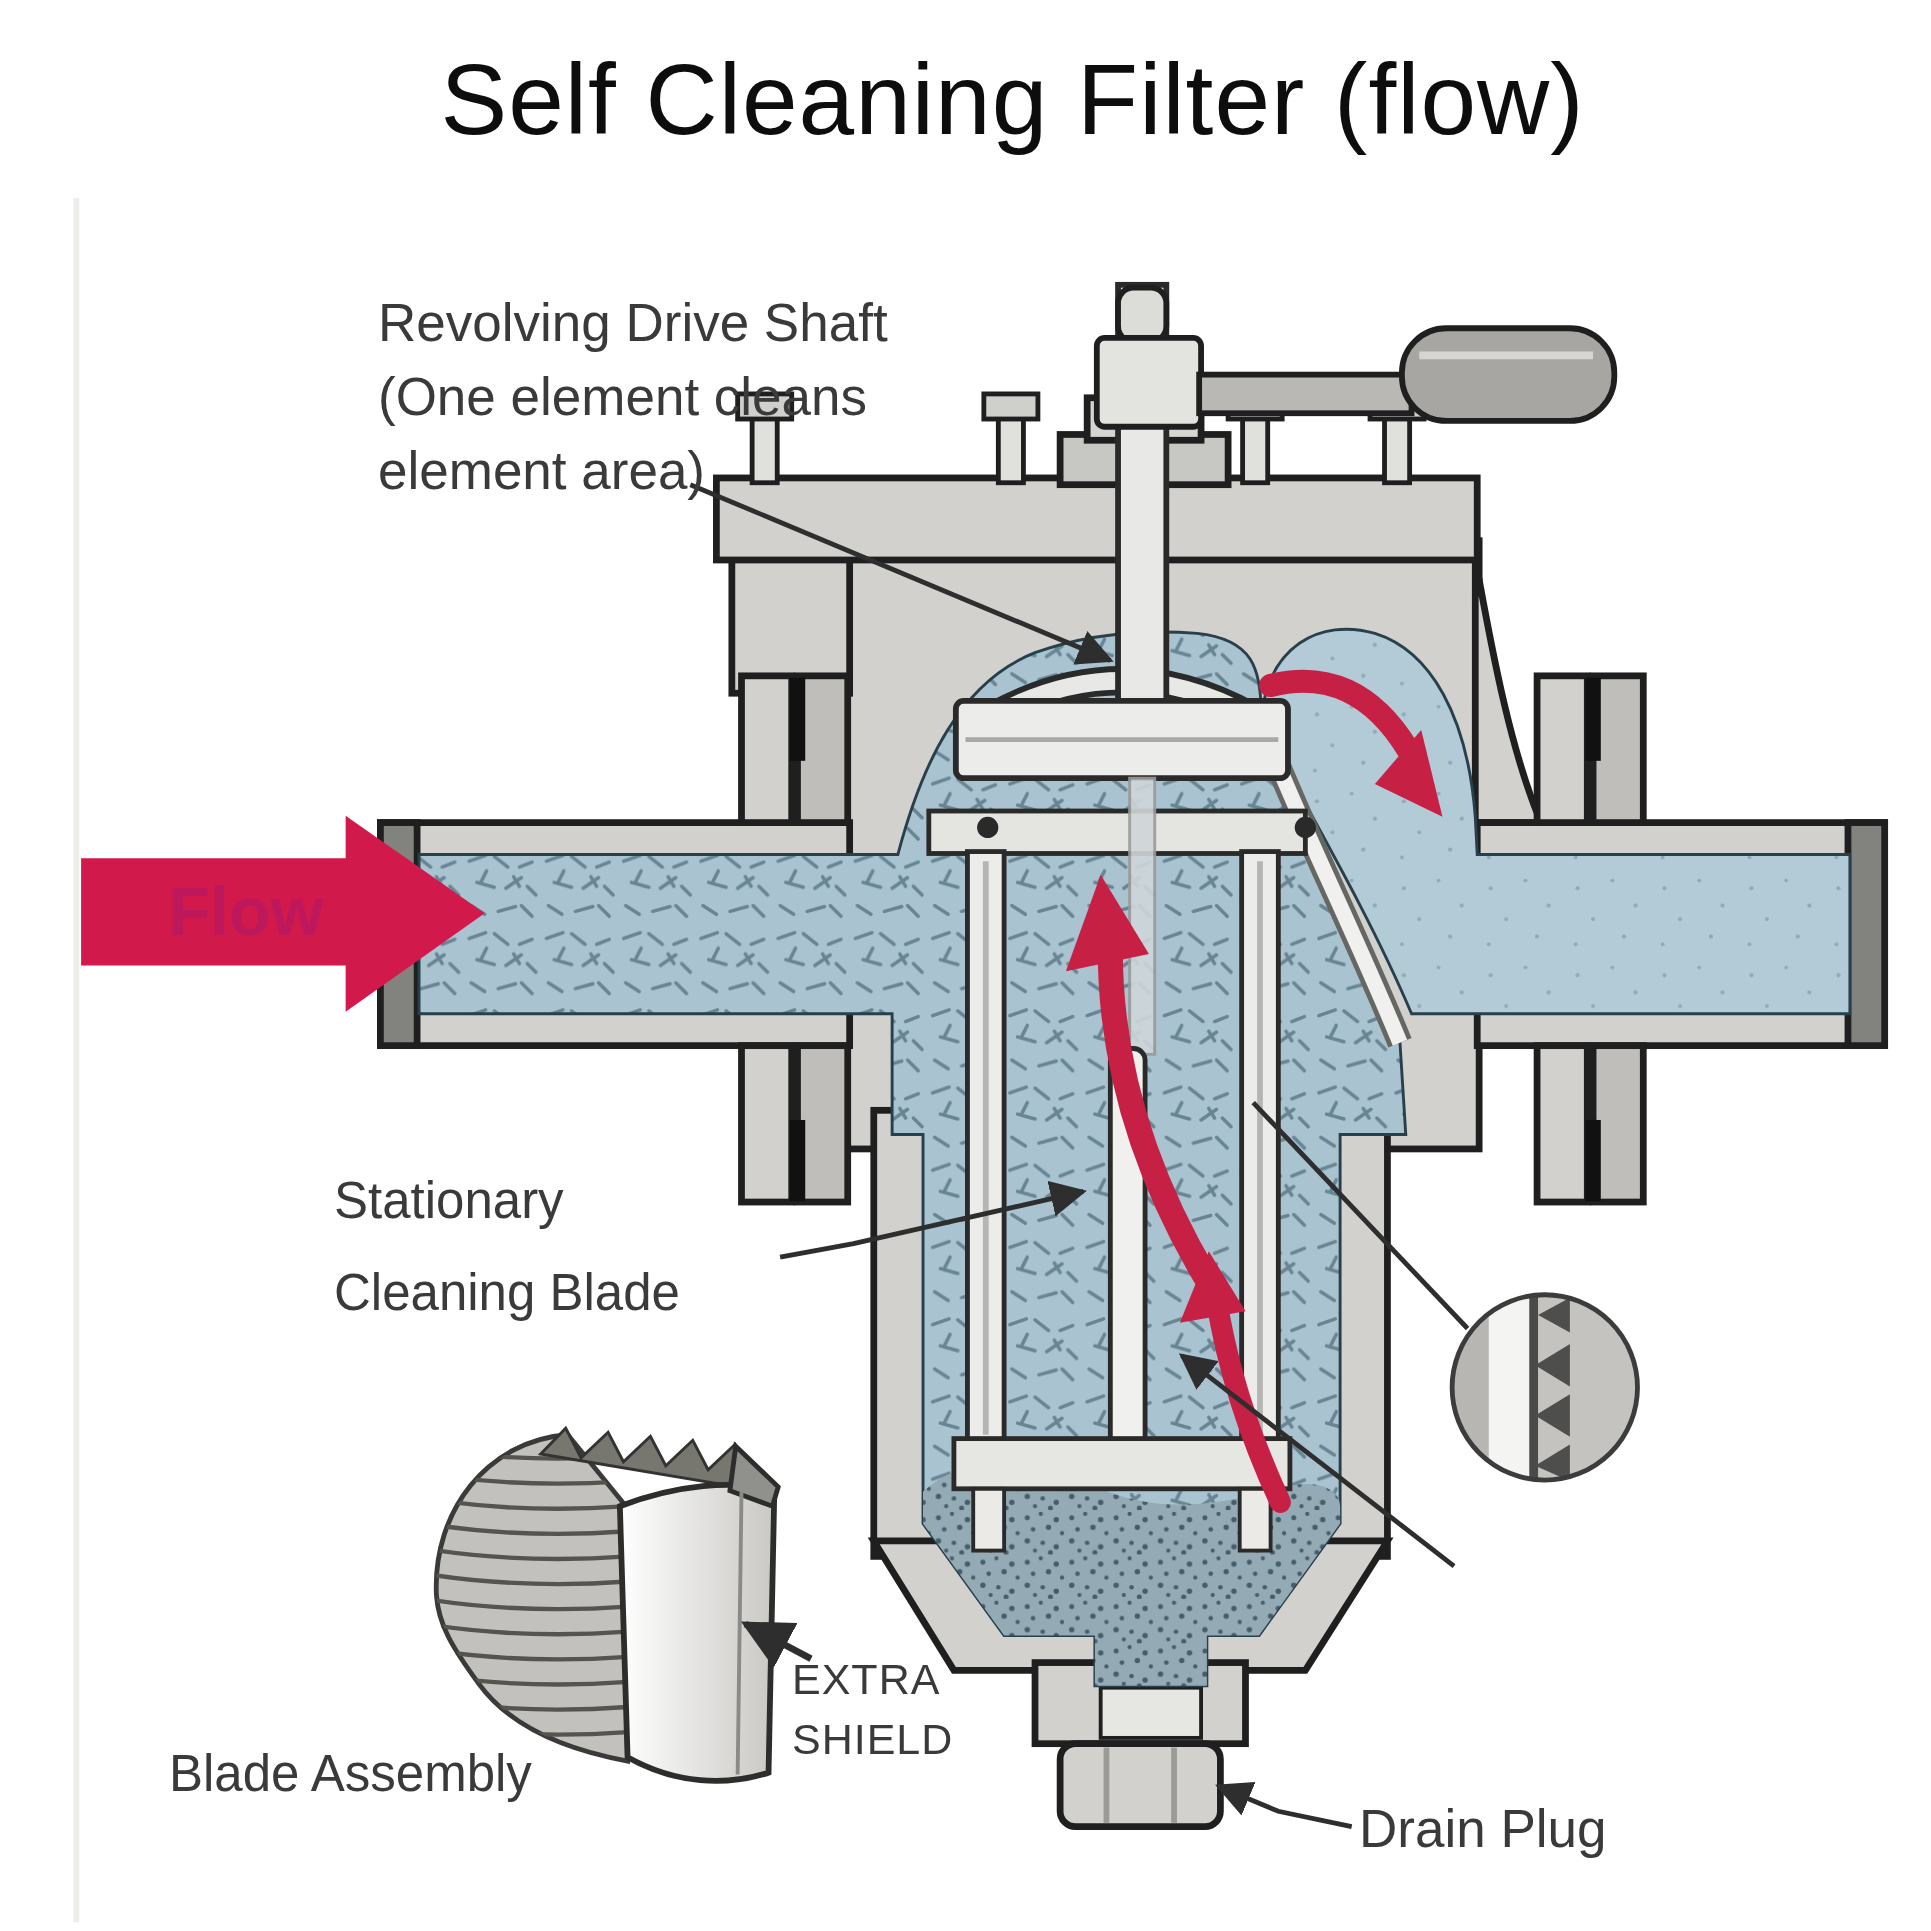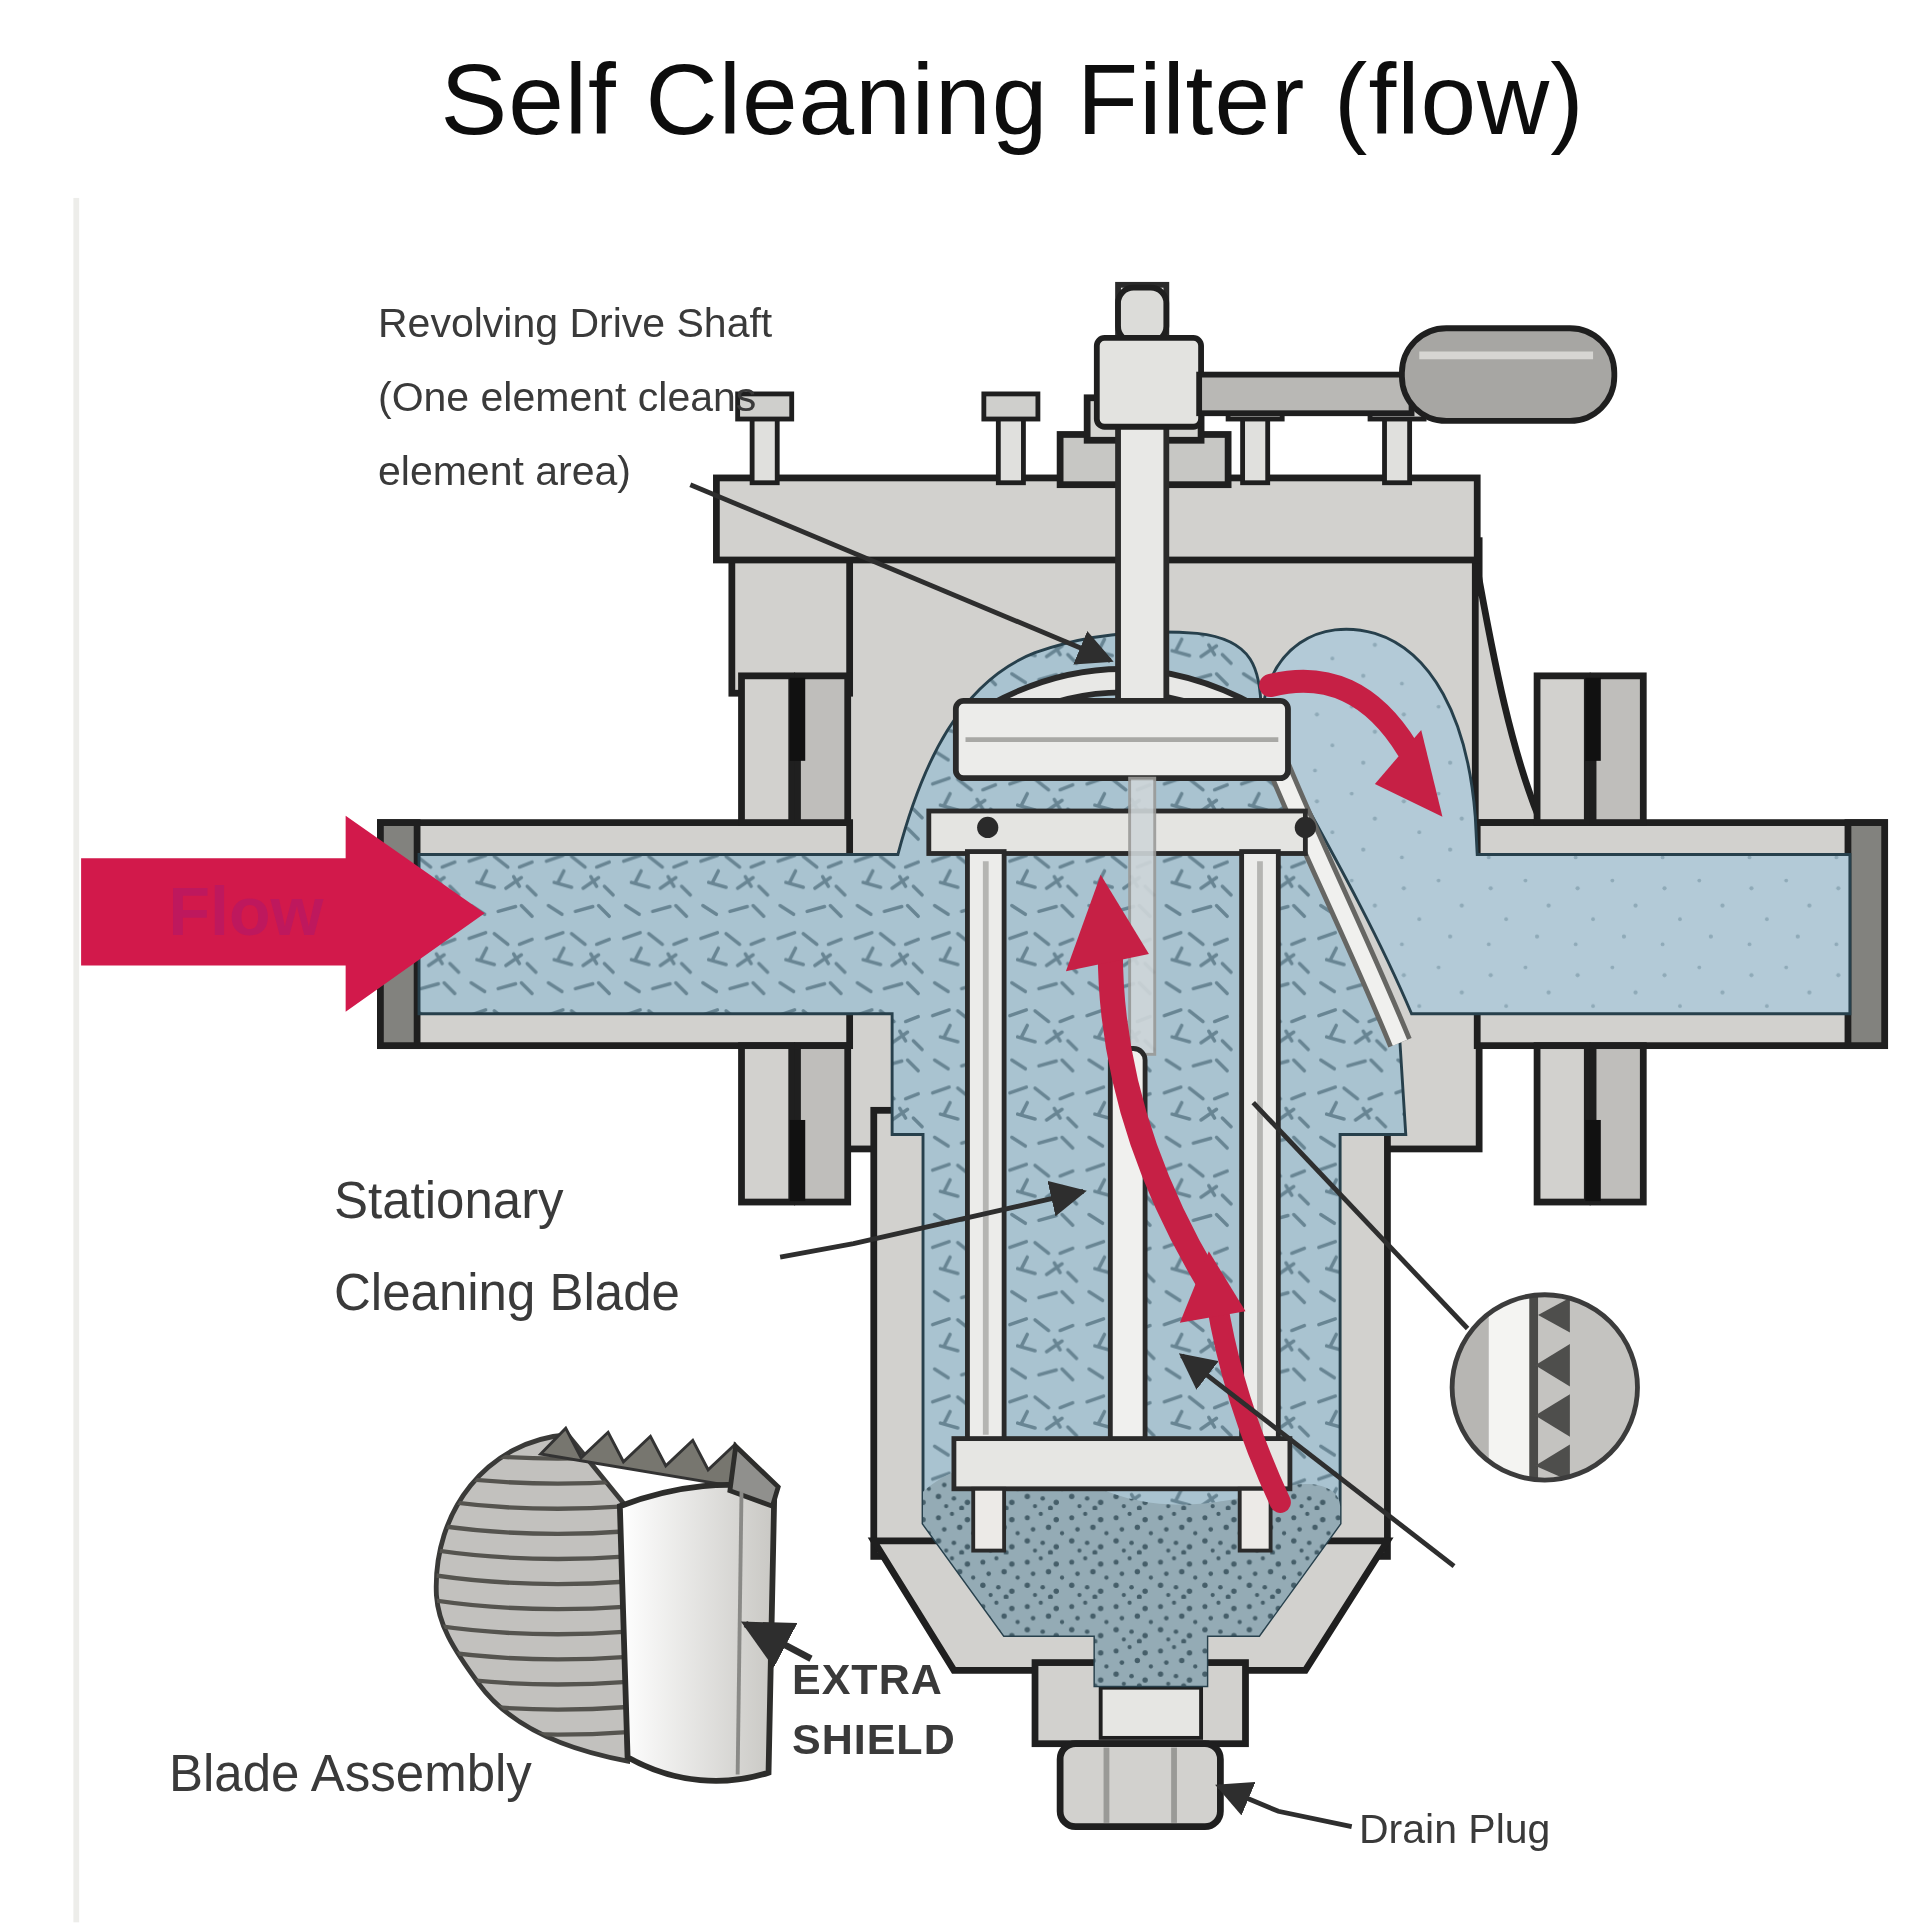--- a/index.html
+++ b/index.html
@@ -1,22 +1,22 @@
 <!DOCTYPE html>
 <html><head>
 <meta charset="utf-8">
 <style>
   html,body{margin:0;padding:0;background:#ffffff;}
   body{width:1931px;height:1931px;font-family:"Liberation Sans",sans-serif;}
   .stage{position:relative;width:1931px;height:1931px;overflow:hidden;background:#ffffff;}
   .stage > svg{position:absolute;left:0;top:0;}
   .title{position:absolute;left:0;top:42px;width:1931px;text-align:center;
          font-size:100px;font-weight:500;color:#0d0d0d;letter-spacing:1px;padding-left:47px;}
-  .lbl{position:absolute;color:#3a3a3a;font-size:41px;line-height:74px;font-weight:400;}
-  .lbl.small{font-size:43px;line-height:60px;letter-spacing:1px;font-weight:bold;}
+  .lbl{position:absolute;color:#3a3a3a;font-size:53px;line-height:74px;font-weight:400;}
+  .lbl.small{font-size:43px;line-height:60px;letter-spacing:1px;}
   .flow-txt{position:absolute;left:82px;top:872px;width:328px;text-align:center;
             font-size:68px;font-weight:700;color:#be185d;}
 </style>
 </head>
 <body>
 
 <div class="stage">
 
 <svg width="1931" height="1931" viewBox="0 0 2000 2000">
   <defs>

